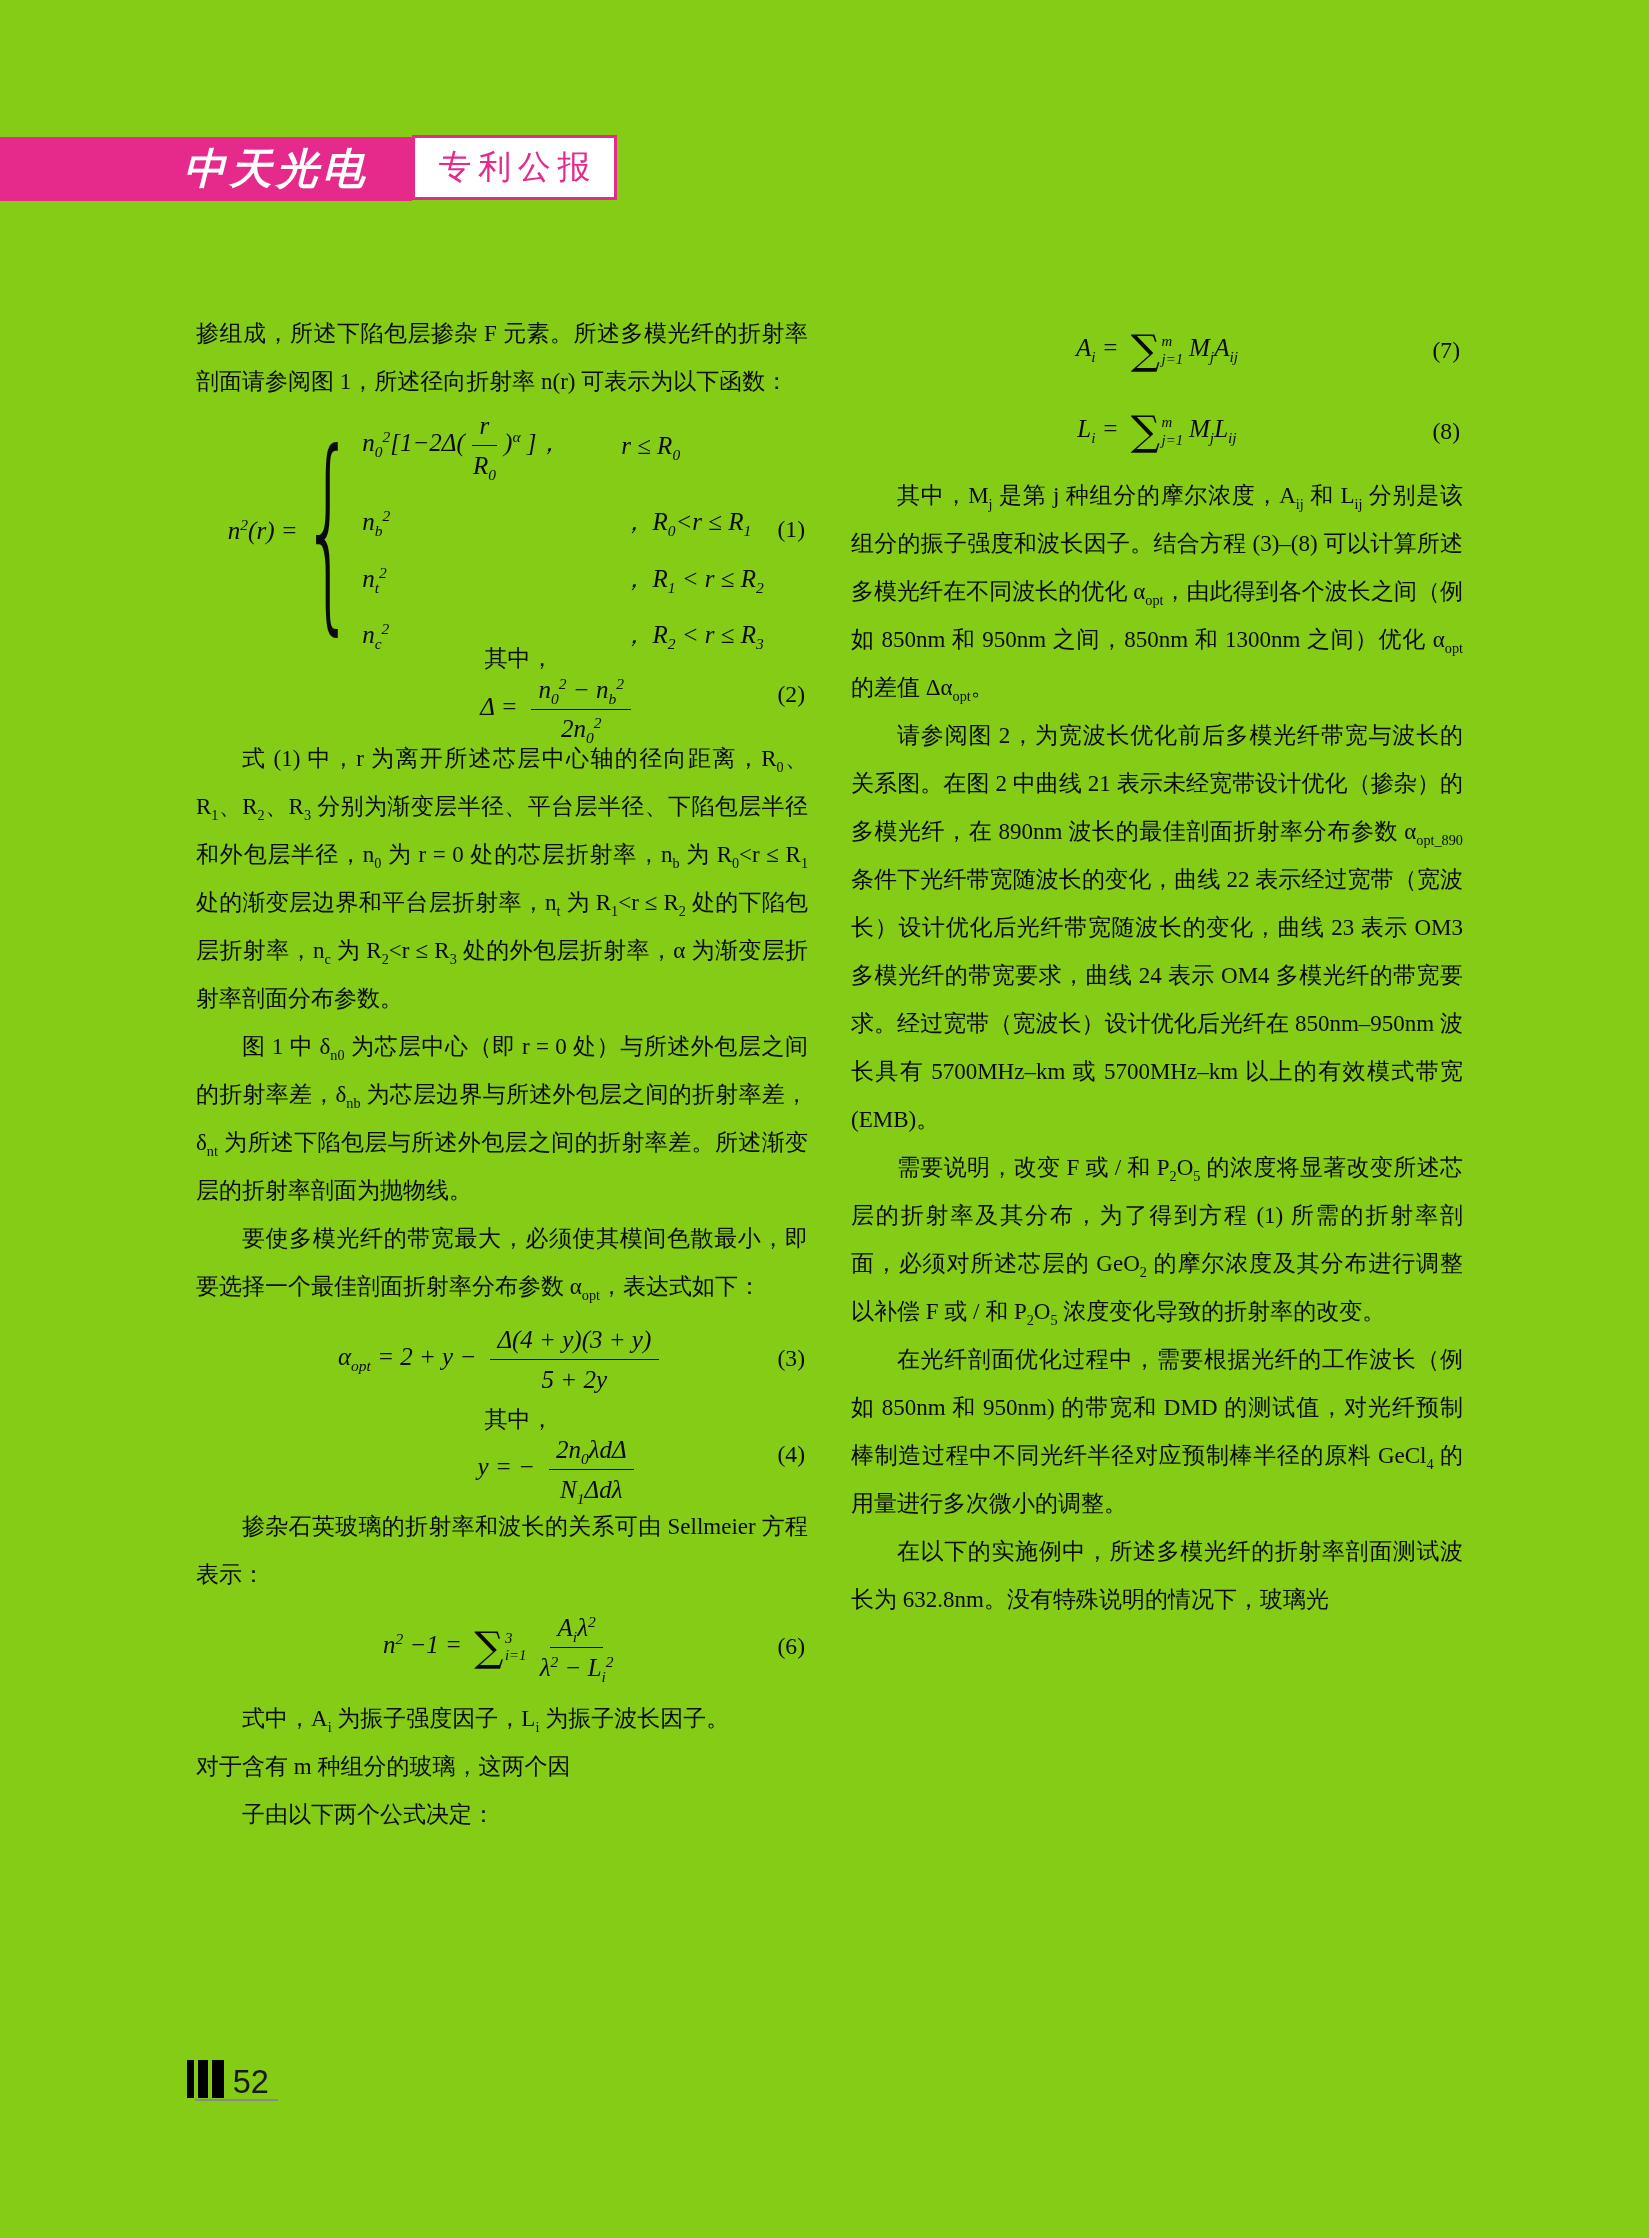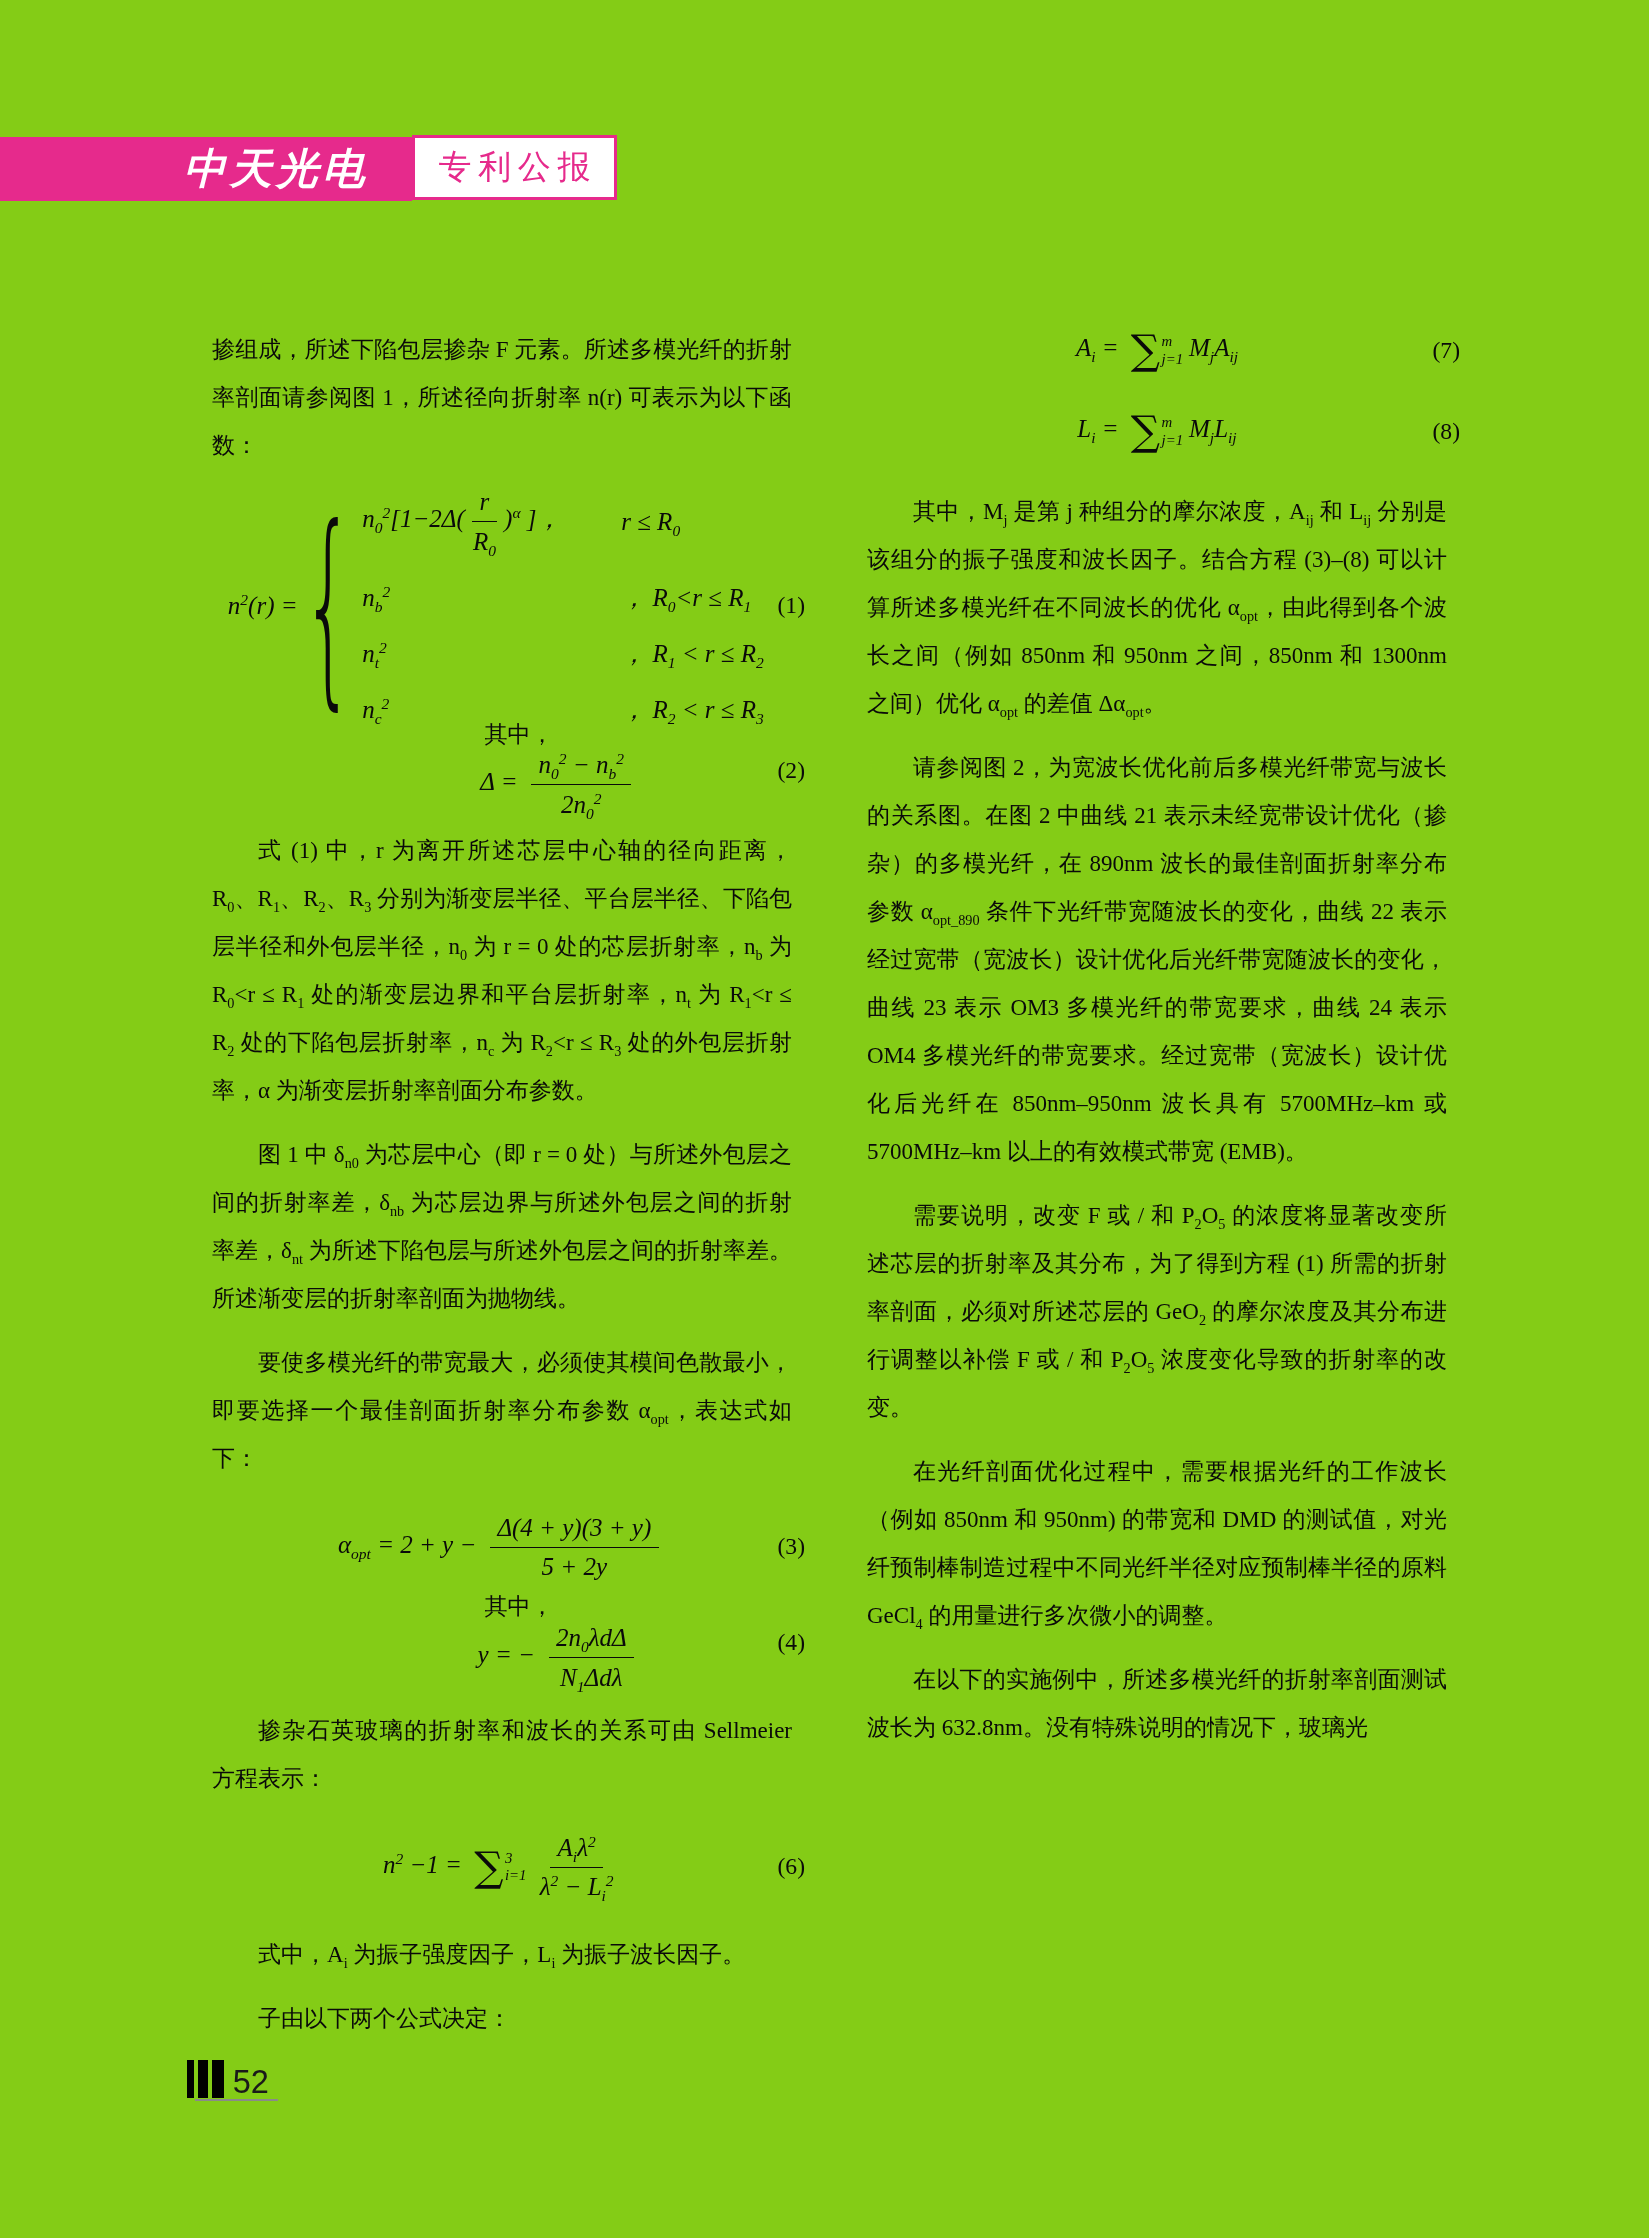--- a/index.html
+++ b/index.html
@@ -43,21 +43,21 @@
   }
 
   
   .col {
     position:absolute; top:310px; width:612px;
     font-size:23px; line-height:48px;
     text-align:justify;
   }
   .col-left  { left:196px; }
   .col-right { left:851px; }
-  p.body-text { margin:16px; }
+  p.body-text { margin:0; }
   p.indent { text-indent:2em; }
   sub, sup { line-height:0; font-size:0.62em; }
 
   
   .equation {
     position:relative;
     display:flex; align-items:center; justify-content:center;
     font-size:25px; font-style:italic;
     line-height:1.25;
     text-align:left;
@@ -195,20 +195,21 @@
             <span>3</span>
             <span>i=1</span>
           </span><span class="frac">
             <span class="num">A<sub>i</sub>λ<sup>2</sup></span>
             <span class="den">λ<sup>2</sup> − L<sub>i</sub><sup>2</sup></span>
           </span></span>
       <span class="eq-num">(6)</span>
     </div>
 
     <p class="body-text indent">式中，A<sub>i</sub> 为振子强度因子，L<sub>i</sub> 为振子波长因子。</p>
+    <p class="body-text">对于含有 m 种组分的玻璃，这两个因</p>
     <p class="body-text indent">子由以下两个公式决定：</p>
   </section>
 
   <section class="col col-right">
     <div class="equation eq-sp">
       <span class="eq-body">A<sub>i</sub> = <span class="sum">∑</span><span class="sum-lims">
             <span>m</span>
             <span>j=1</span>
           </span>M<sub>j</sub>A<sub>ij</sub></span>
       <span class="eq-num">(7)</span>

